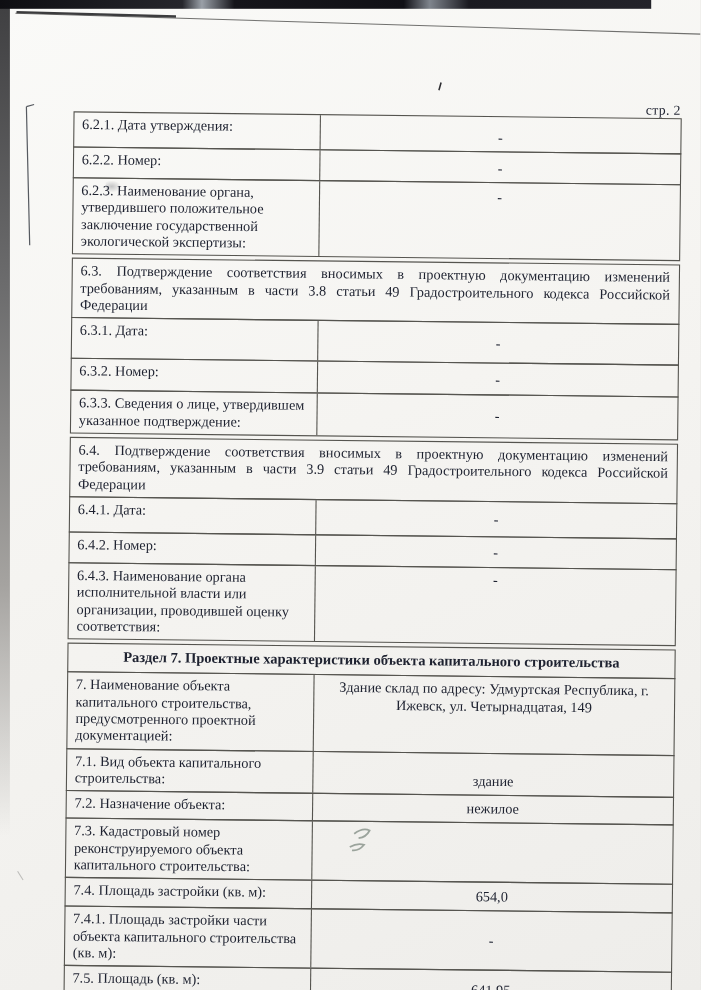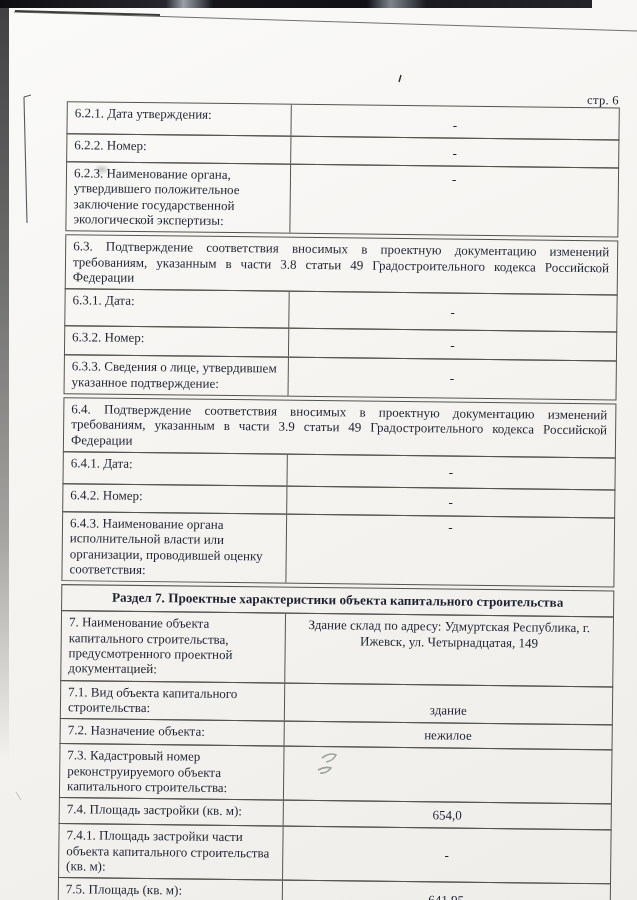--- a/index.html
+++ b/index.html
@@ -89,21 +89,21 @@
 
     <path d="M322,758 q8,-6 14,-3 q-3,6 -10,7 M318,770 q7,-4 13,-2 q-5,6 -11,5" fill="none" stroke="#7e8a80" stroke-width="1.6" opacity="0.75"></path>
 
     <line x1="16" y1="792" x2="21" y2="800" stroke="#8a8a88" stroke-width="1" opacity="0.5"></line>
   </svg>
 
   <div class="smudge"></div>
 
   <div class="content">
 
-    <div class="page-num">стр. 6</div>
+    <div class="page-num">стр. 2</div>
 
     <div class="doc-table">
 
       <div class="row h33">
         <div class="cell label">6.2.1. Дата утверждения:</div>
         <div class="cell value v-low">-</div>
       </div>
 
       <div class="row h29">
         <div class="cell label">6.2.2. Номер:</div>

